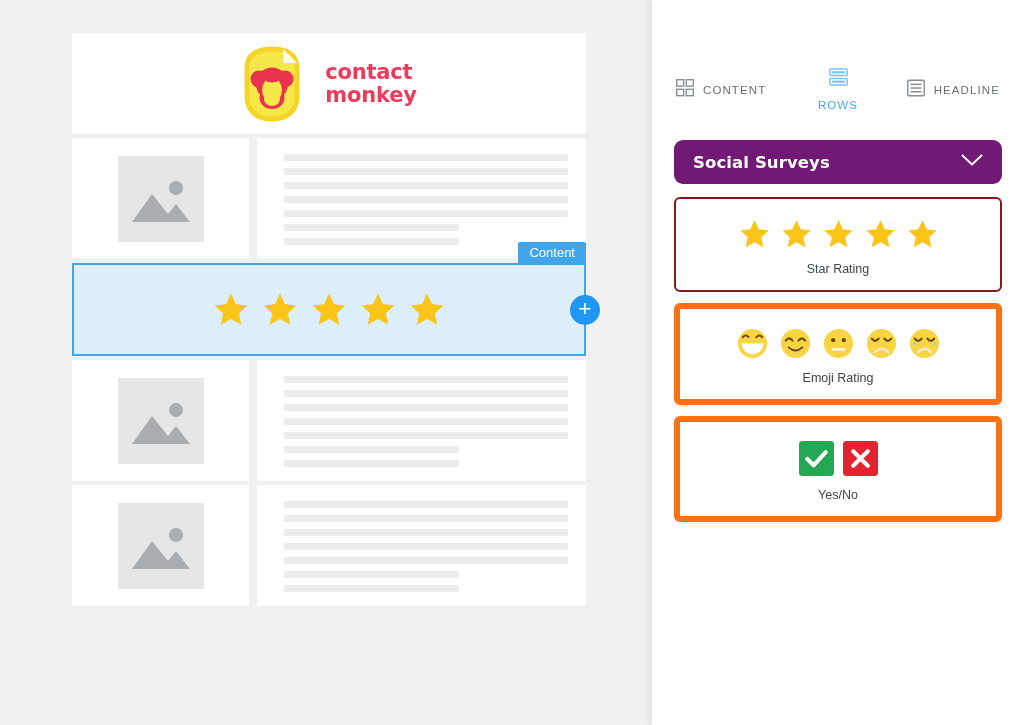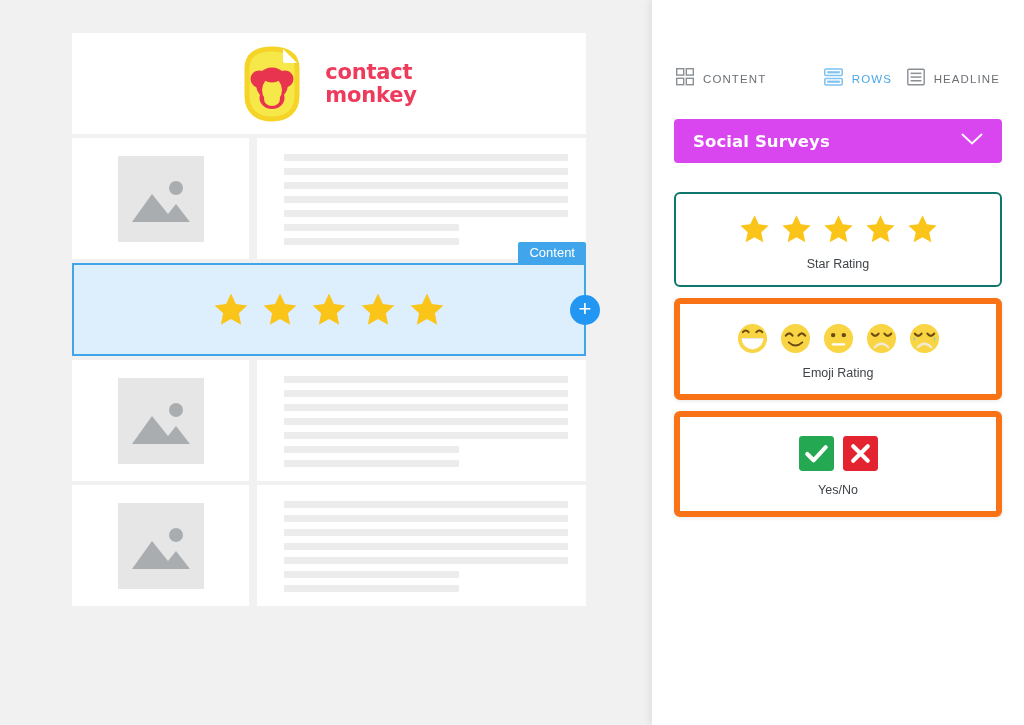--- a/index.html
+++ b/index.html
@@ -103,33 +103,33 @@
   }
   .tabs {
     display: flex; align-items: center;
     padding: 68px 24px 0 24px;
     gap: 0;
   }
   .tab {
     display: flex; align-items: center; gap: 9px;
     cursor: pointer; flex: 1; justify-content: flex-start;
   }
-  .tab:nth-child(2) { justify-content: flex-end; }
+  .tab:nth-child(2) { justify-content: flex-start; flex-direction: column; }
   .tab:nth-child(3) { justify-content: flex-end; }
   .tab-label {
     font-size: 11.5px; letter-spacing: 1.1px; color: #6b7075;
     font-family: "Liberation Sans", sans-serif;
   }
   .tab.active .tab-label { color: #4aa8e8; }
 
   .panel-header {
     margin: 29px 22px 0 22px;
     height: 44px;
-    background: #d946ef;
-    border-radius: 4px;
+    background: #701a75;
+    border-radius: 9px;
     display: flex; align-items: center; justify-content: space-between;
     padding: 0 19px;
     cursor: pointer;
   }
   .panel-header-title {
     color: #ffffff; font-size: 16.5px; font-weight: 700;
     letter-spacing: 0.1px;
     font-family: "DejaVu Sans", sans-serif;
   }
 
@@ -137,23 +137,22 @@
   .option-card {
     background: #ffffff;
     border: 6px solid #f97316;
     border-radius: 6px;
     box-shadow: 0 1px 4px rgba(0,0,0,0.09);
     padding: 19px 0 14px 0;
     display: flex; flex-direction: column; align-items: center; gap: 12px;
     cursor: pointer;
   }
   .option-card.selected {
-    border: 2px solid #0f766e;
+    border: 2px solid #7f1d1d;
     box-shadow: none;
-    margin-top: 16px;
   }
   .option-label { font-size: 12.5px; color: #3f4448; }
   .option-icons { display: flex; align-items: center; justify-content: center; }
 
   .stars-row { display: flex; gap: 9px; }
   .emoji-row { display: flex; gap: 12px; }
   .thumbs-row { display: flex; gap: 9px; }
   .yesno-row { display: flex; gap: 9px; }
 </style>
 </head>

